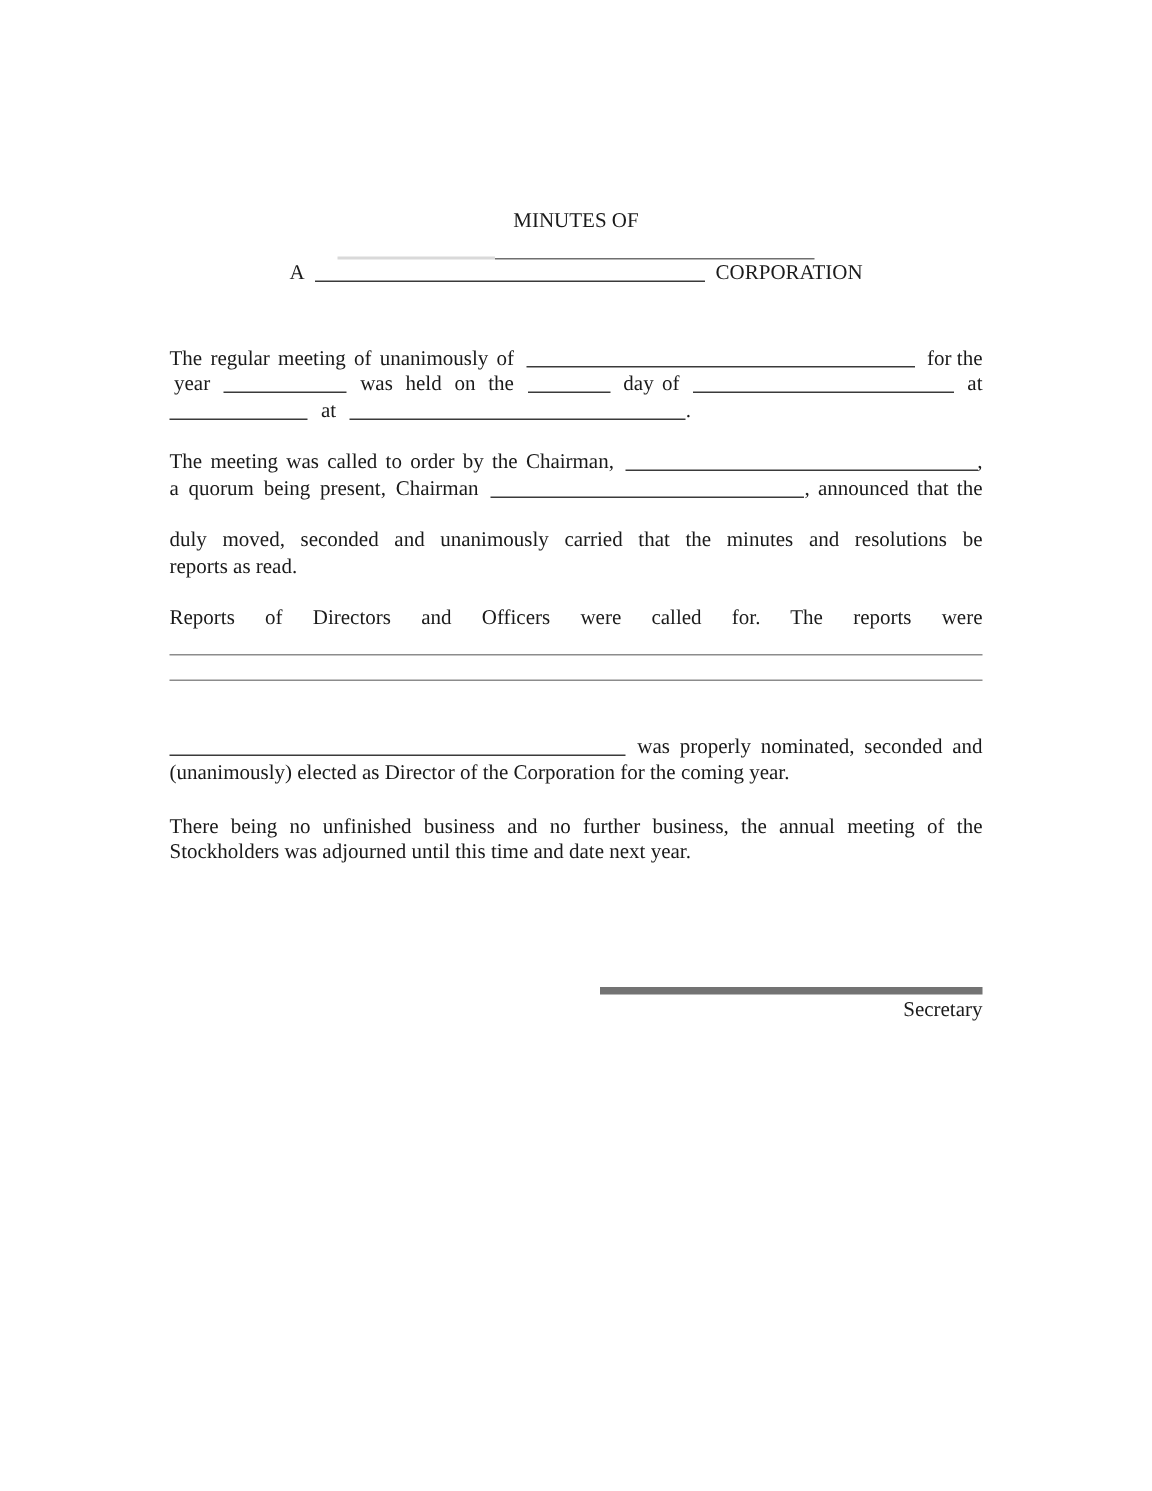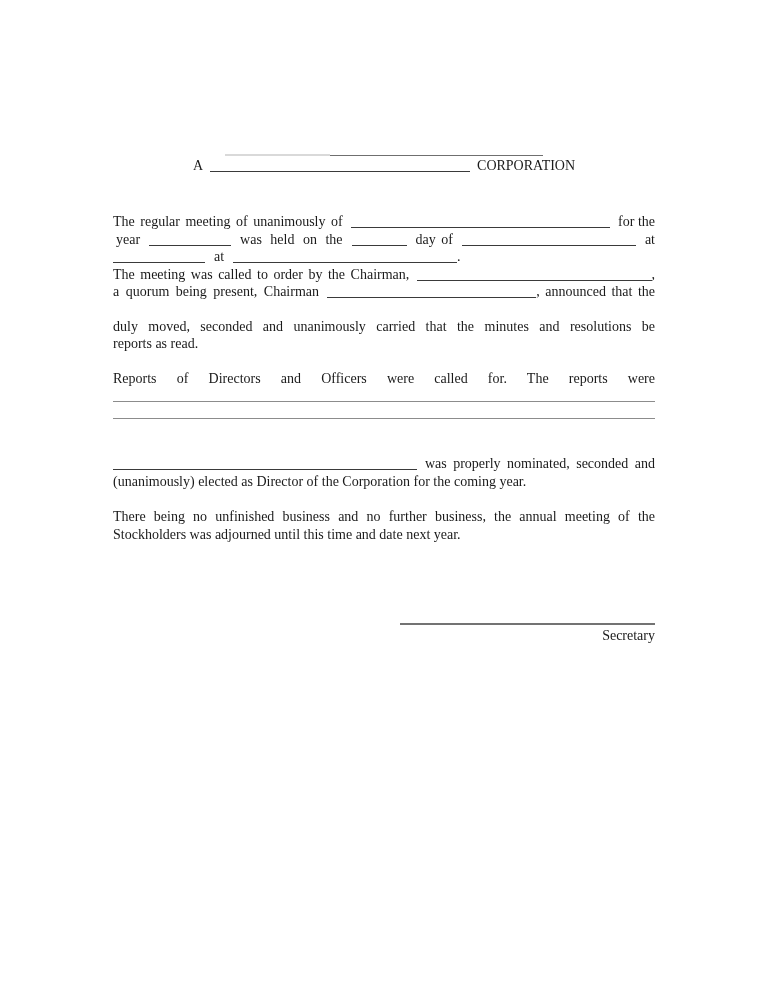--- a/index.html
+++ b/index.html
@@ -38,38 +38,39 @@
   .mr9 { margin-right: 9px; }
 
   
   .name-line { display: flex; justify-content: center; align-items: flex-end; height: 17.5px; }
   .seg-light { width: 105px; height: 2px; background: #d9d9d9; margin-bottom: 1px; }
   .seg-dark  { width: 213px; height: 1px; background: #6f6f6f; margin-bottom: 1px; }
   .corp-row { display: flex; justify-content: center; align-items: baseline; gap: 7px; height: 17.5px; }
 
   
   .p1 { margin-top: 39px; }
-  .p2 { }
+  .p2 { margin-top: 17px; }
   .p3 { margin-top: 17px; }
   .p4 { margin-top: 17px; }
   .p5 { margin-top: 36px; }
   .p6 { margin-top: 18px; }
 
   .report-line-1 { height: 15px; border-bottom: 1px solid #8c8c8c; }
   .report-line-2 { height: 17px; border-bottom: 1px solid #8c8c8c; }
 
-  .signature { margin-top: 80px; width: 255px; margin-left: auto; border-top: 2px solid #737373; }
+  .signature { margin-top: 80px; width: 255px; margin-left: auto; border-top: 5px solid #737373; }
   .signature .sig-label { text-align: right; padding-top: 2px; }
 </style>
 </head>
 <body>
 
 <div class="page">
   <div class="content">
 
+    <div class="line center">MINUTES OF</div>
 
     <div class="name-line">
       <div class="seg-light"></div>
       <div class="seg-dark"></div>
     </div>
 
     <div class="corp-row">
       <span>A</span>
       <span class="blank" style="width:260px"></span>
       <span>CORPORATION</span>

